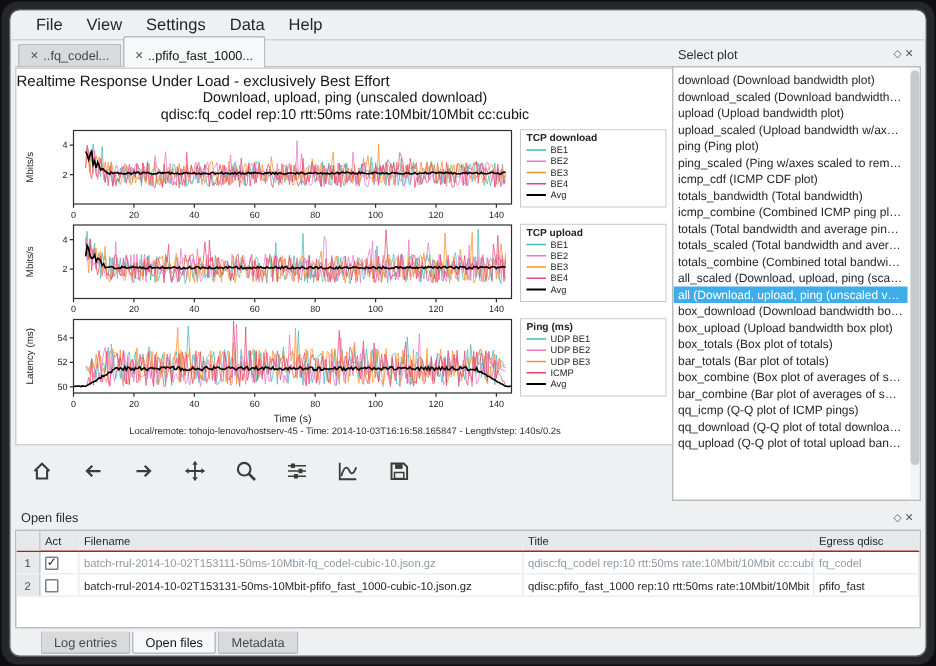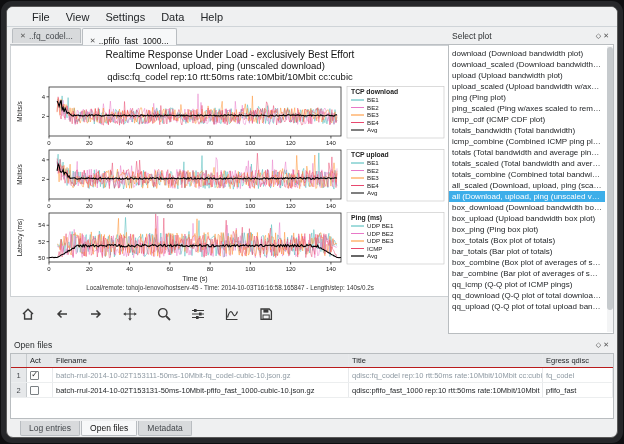--- a/index.html
+++ b/index.html
@@ -1,29 +1,29 @@
 <!DOCTYPE html>
 <html><head>
 <meta charset="utf-8">
 <style>
   *{box-sizing:border-box}
   html,body{margin:0;padding:0;width:624px;height:444px;background:#0e0e10;font-family:"Liberation Sans",sans-serif;overflow:hidden}
   .frame{position:absolute;inset:1px;border-radius:11px;background:#26272a}
   .window{position:absolute;inset:5px;border-radius:7px;background:#eff0f1;overflow:hidden;border:1px solid #5a5a5a}
 
-  .menubar{position:absolute;left:0;top:0;right:0;height:20px;display:flex;align-items:center;gap:2px;padding:0 18px;font-size:11px;color:#232629;border-bottom:1px solid #cfd4d8;background:#eff0f1}
+  .menubar{position:absolute;left:0;top:0;right:0;height:20px;display:flex;align-items:center;gap:2px;padding:0 10px;font-size:11px;color:#232629;border-bottom:1px solid #cfd4d8;background:#eff0f1}
   .menu-item{padding:1px 7px;border-radius:2px;cursor:default}
 
-  .tabbar{position:absolute;left:3px;top:21px;height:17px;width:440px;display:flex;align-items:flex-start;gap:1px;padding-left:2px;border-bottom:1px solid #bcc0c4}
+  .tabbar{position:absolute;left:3px;top:21px;height:17px;width:440px;display:flex;align-items:center;gap:1px;padding-left:2px;border-bottom:1px solid #bcc0c4}
   .tab{display:flex;align-items:center;gap:3px;height:15px;padding:0 7px;font-size:8.5px;color:#44484c;background:#d8dadc;border:1px solid #b9bdc1;border-bottom:none;border-radius:2px 2px 0 0;white-space:nowrap}
   .tab.active{background:#f7f8f9;height:24px;color:#111}
   .tab-close{font-size:7px;color:#555}
 
   .figure{position:absolute;left:3px;top:38px;width:440px;height:252px;background:#ffffff;border:1px solid #cdd1d4;overflow:hidden}
-  .fig-title1{font-size:10px;text-align:center;color:#141414;margin-top:3px}
+  .fig-title1{font-size:10px;color:#141414;margin-top:3px}
   .fig-title2,.fig-title3{font-size:9.5px;text-align:center;color:#141414}
   .plots{margin-top:2px}
   .plots svg{display:block;margin:0 auto}
   .fig-caption{font-size:6.3px;text-align:center;color:#333;white-space:nowrap}
 
   .mpl-toolbar{position:absolute;left:3px;top:293px;width:440px;height:28px;display:flex;align-items:center;gap:10px;padding-left:6px}
   .tool-btn{width:24px;height:24px;display:flex;align-items:center;justify-content:center;border:1px solid transparent;border-radius:3px;background:transparent}
   .tool-btn svg{display:block}
 
   .right-dock{position:absolute;top:21px;right:3px;width:166px;height:306px}
@@ -39,21 +39,21 @@
   .bottom-dock{position:absolute;left:3px;right:3px;top:330px;height:82px}
   .files-table{position:absolute;top:16px;left:0;right:0;bottom:0;background:#fff;border:1px solid #b9bdc0;font-size:7.5px;color:#232629;overflow:hidden}
   .thead,.frow{display:grid;grid-template-columns:16px 26px 296px 1fr 70px;align-items:stretch}
   .thead{background:#e6e8ea;border-bottom:1px solid #b91c1c;height:14px}
   .frow{height:15px;border-bottom:1px solid #eceeef}
   .c{padding:0 3px;white-space:nowrap;overflow:hidden;text-overflow:ellipsis;border-right:1px solid #e8eaec;display:flex;align-items:center}
   .c.num{background:#e6e8ea;justify-content:center;border-right:1px solid #c6cacd;color:#45494d}
   .frow.dim .fn,.frow.dim .ti,.frow.dim .qd{color:#8f9aa3}
   .cb{width:9px;height:9px;border:1px solid #7a7f83;background:#fdfdfd;font-size:8px;line-height:8px;display:flex;align-items:center;justify-content:center;color:#1d1f21;border-radius:1px}
 
-  .bottom-tabs{position:absolute;left:13px;top:414px;height:16px;display:flex;gap:1px}
+  .bottom-tabs{position:absolute;left:20px;top:414px;height:16px;display:flex;gap:1px}
   .btab{padding:0 8px;font-size:8.5px;color:#44484c;background:#d8dadc;border:1px solid #b9bdc1;border-top:none;border-radius:0 0 2px 2px;height:15px;display:flex;align-items:center}
   .btab.active{background:#f7f8f9;color:#111}
 </style>
 </head>
 <body>
 
 <div class="frame">
   <div class="window">
 
     <div class="menubar">
@@ -301,21 +301,20 @@
           <div class="plot-item">icmp_cdf (ICMP CDF plot)</div>
           <div class="plot-item">totals_bandwidth (Total bandwidth)</div>
           <div class="plot-item">icmp_combine (Combined ICMP ping plot)</div>
           <div class="plot-item">totals (Total bandwidth and average ping plot)</div>
           <div class="plot-item">totals_scaled (Total bandwidth and average ping)</div>
           <div class="plot-item">totals_combine (Combined total bandwidth)</div>
           <div class="plot-item">all_scaled (Download, upload, ping (scaled versions))</div>
           <div class="plot-item selected">all (Download, upload, ping (unscaled versions))</div>
           <div class="plot-item">box_download (Download bandwidth box plot)</div>
           <div class="plot-item">box_upload (Upload bandwidth box plot)</div>
-          <div class="plot-item">box_ping (Ping box plot)</div>
           <div class="plot-item">box_totals (Box plot of totals)</div>
           <div class="plot-item">bar_totals (Bar plot of totals)</div>
           <div class="plot-item">box_combine (Box plot of averages of several tests)</div>
           <div class="plot-item">bar_combine (Bar plot of averages of several tests)</div>
           <div class="plot-item">qq_icmp (Q-Q plot of ICMP pings)</div>
           <div class="plot-item">qq_download (Q-Q plot of total download bandwidth)</div>
           <div class="plot-item">qq_upload (Q-Q plot of total upload bandwidth)</div>
         </div>
       <div class="scrollbar">
           <div class="scroll-thumb"></div>

